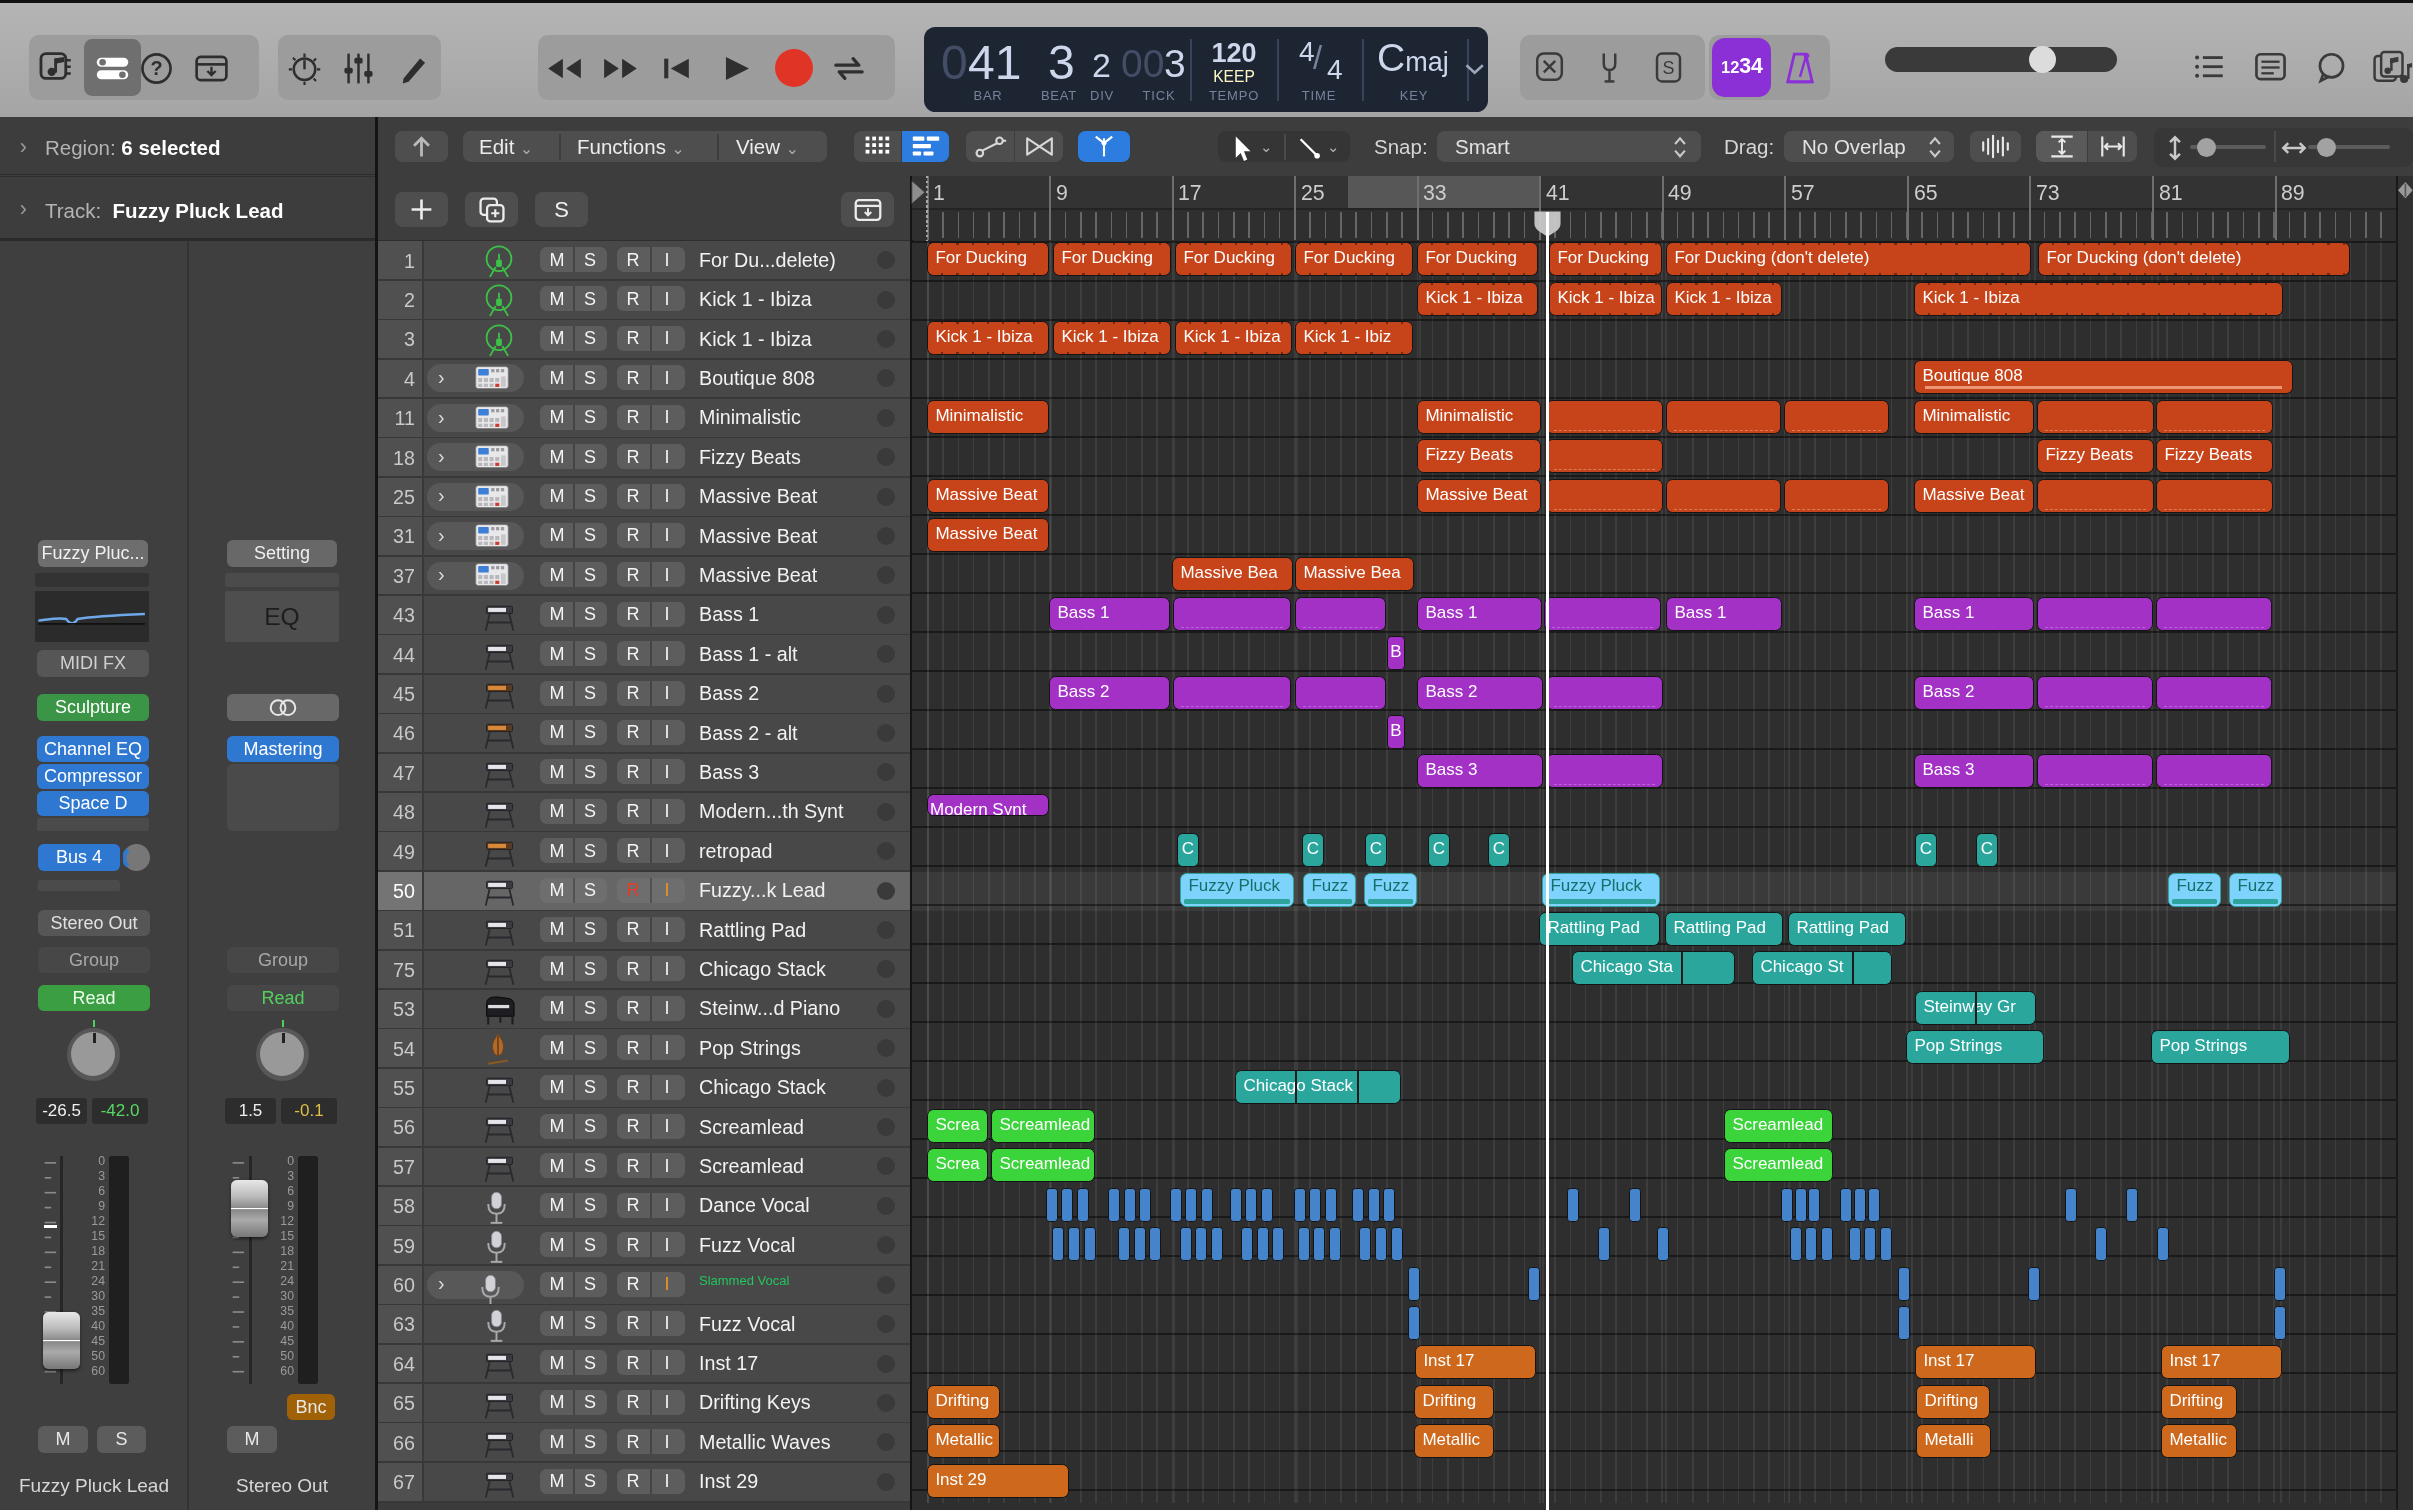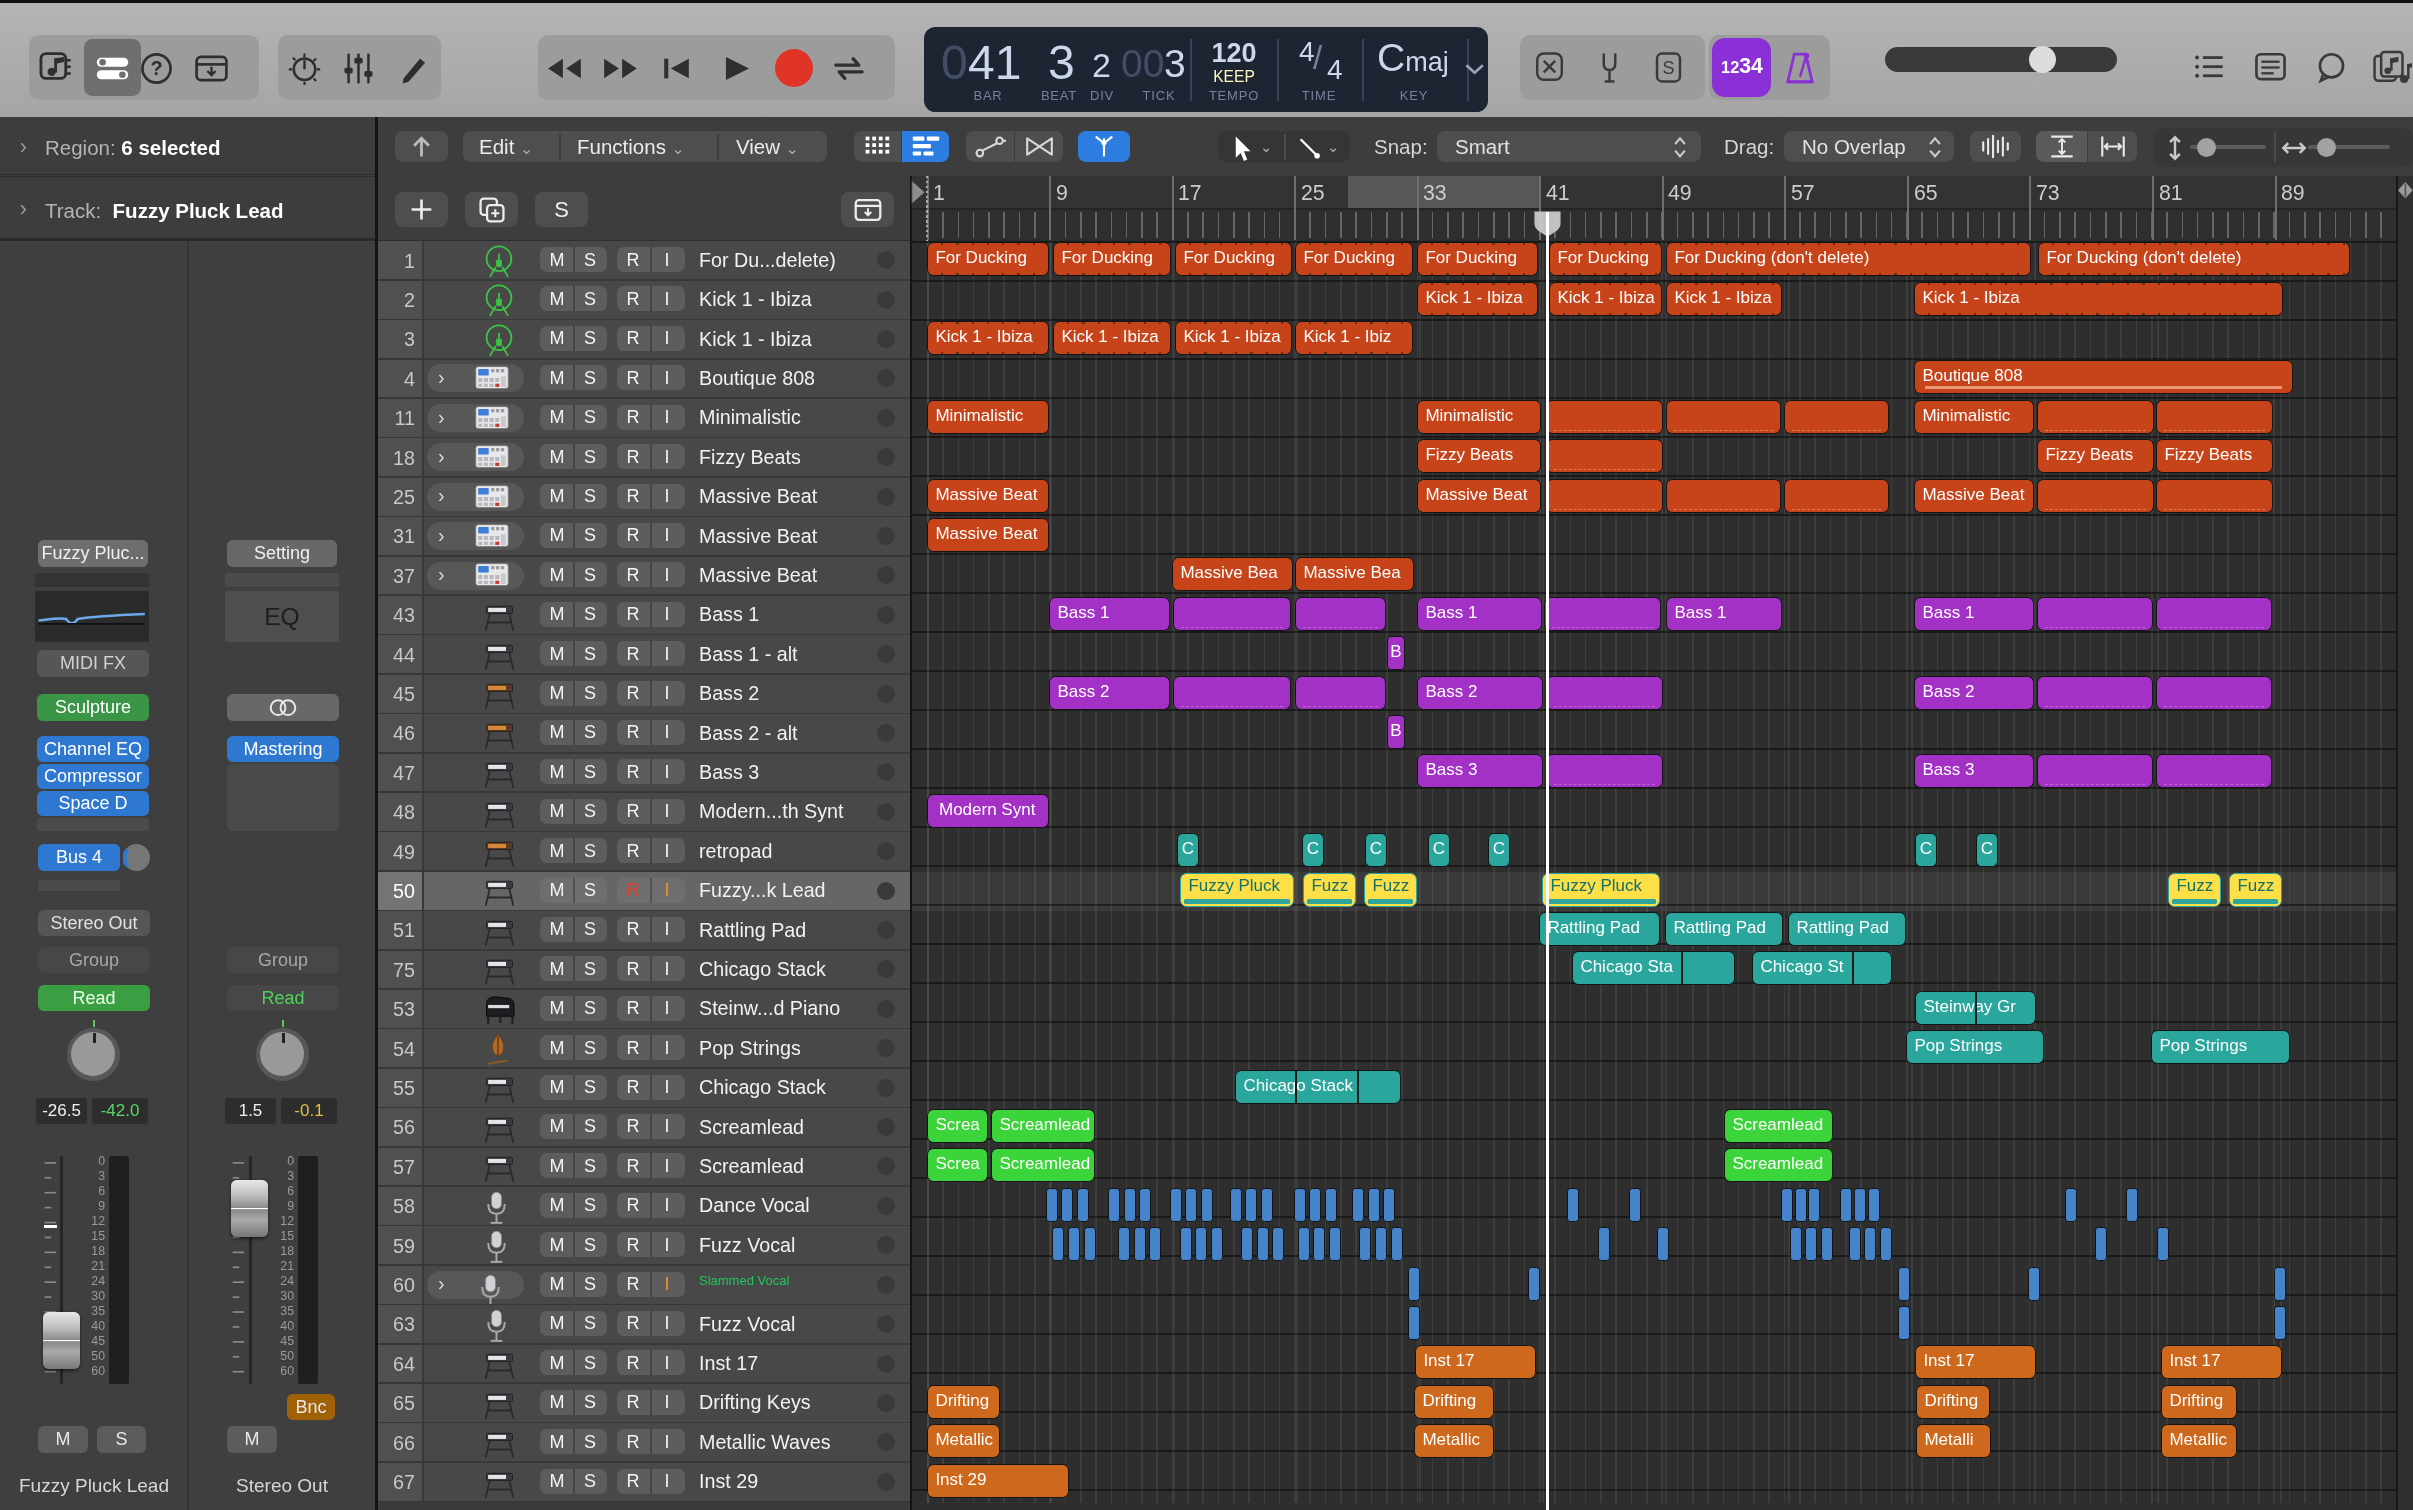--- a/index.html
+++ b/index.html
@@ -5,21 +5,21 @@
 html,body{width:2413px;height:1510px;overflow:hidden;background:#2e2e2e;font-family:"Liberation Sans",sans-serif}
 #page{position:absolute;top:0;left:0;width:2413px;height:1510px}
 .abs{position:absolute}
 .reg{position:absolute;border:1.6px solid #141414;border-radius:6.6px;color:#fff;font-size:17px;line-height:30px;padding-left:7.4px;white-space:nowrap;overflow:hidden}
 .ro{background:#c7441a}
 .ro2{background:#cd681c}
 .rp{background:#a331c6}
 .rt{background:#2ba69d}
 .rg{background:#3bd43a}
 .rb{background:#4583ca;border-radius:3.3px;border-width:1.6px;padding:0}
-.rs{background:#fde047;border-color:#2da59d;color:#14706a;line-height:24.6px}
+.rs{background:#7dd3fc;border-color:#2da59d;color:#14706a;line-height:24.6px}
 .rs .ul{position:absolute;left:3.3px;right:3.3px;bottom:2.5px;height:4.9px;background:#2da59d;border-radius:1.6px}
 .notch{position:absolute;left:0;right:0;height:2.5px;background:repeating-linear-gradient(90deg,transparent 0px,transparent 13px,rgba(10,10,10,0.45) 13px,rgba(10,10,10,0.45) 15.3px)}
 .dash{position:absolute;left:6.6px;right:6.6px;bottom:1.6px;height:0;border-bottom:1.6px dashed rgba(255,235,225,0.32)}
 .dashp{position:absolute;left:6.6px;right:6.6px;bottom:1.6px;height:0;border-bottom:1.6px dashed rgba(240,220,255,0.30)}
 .btn{position:absolute;background:#4e4e4e;border-radius:7.4px;color:#e2e2e2;display:flex;align-items:center;justify-content:center}
 .lbl{position:absolute;white-space:nowrap}
 
 </style></head><body>
 <div id="page">
 <div class="abs" style="left:0;top:0;width:2413px;height:117px;background:linear-gradient(#b5b5b5,#a5a5a5)"></div>
@@ -1327,21 +1327,21 @@
 <div class="reg rp" style="left:1546px;top:754px;width:117px;height:34px;font-size:17px;padding-left:7.4px">
       <div class="dashp"></div>
     </div>
 <div class="reg rp" style="left:1914px;top:754px;width:120px;height:34px;font-size:17px;padding-left:7.4px">Bass 3</div>
 <div class="reg rp" style="left:2037px;top:754px;width:116px;height:34px;font-size:17px;padding-left:7.4px">
       <div class="dashp"></div>
     </div>
 <div class="reg rp" style="left:2156px;top:754px;width:116px;height:34px;font-size:17px;padding-left:7.4px">
       <div class="dashp"></div>
     </div>
-<div class="reg rp" style="left:927px;top:794px;width:122px;height:34px;font-size:17px;padding-left:11px">Modern Synt</div>
+<div class="reg rp" style="left:927px;top:794px;width:122px;height:22px;font-size:17px;padding-left:2px">Modern Synt</div>
 <div class="reg rt" style="left:1177px;top:833px;width:22px;height:34px;padding-left:0;text-align:center;border-radius:5.7px">C</div>
 <div class="reg rt" style="left:1302px;top:833px;width:22px;height:34px;padding-left:0;text-align:center;border-radius:5.7px">C</div>
 <div class="reg rt" style="left:1365px;top:833px;width:22px;height:34px;padding-left:0;text-align:center;border-radius:5.7px">C</div>
 <div class="reg rt" style="left:1428px;top:833px;width:22px;height:34px;padding-left:0;text-align:center;border-radius:5.7px">C</div>
 <div class="reg rt" style="left:1488px;top:833px;width:22px;height:34px;padding-left:0;text-align:center;border-radius:5.7px">C</div>
 <div class="reg rt" style="left:1915px;top:833px;width:22px;height:34px;padding-left:0;text-align:center;border-radius:5.7px">C</div>
 <div class="reg rt" style="left:1976px;top:833px;width:22px;height:34px;padding-left:0;text-align:center;border-radius:5.7px">C</div>
 <div class="reg rs" style="left:1180px;top:873px;width:114px;height:34px;font-size:17px;padding-left:7.4px">Fuzzy Pluck<div class="ul"></div></div>
 <div class="reg rs" style="left:1303px;top:873px;width:53px;height:34px;font-size:17px;padding-left:7.4px">Fuzz<div class="ul"></div></div>
 <div class="reg rs" style="left:1364px;top:873px;width:53px;height:34px;font-size:17px;padding-left:7.4px">Fuzz<div class="ul"></div></div>

